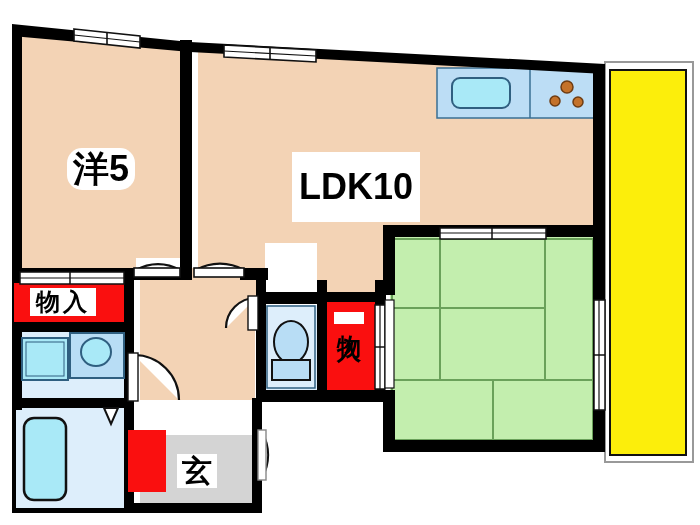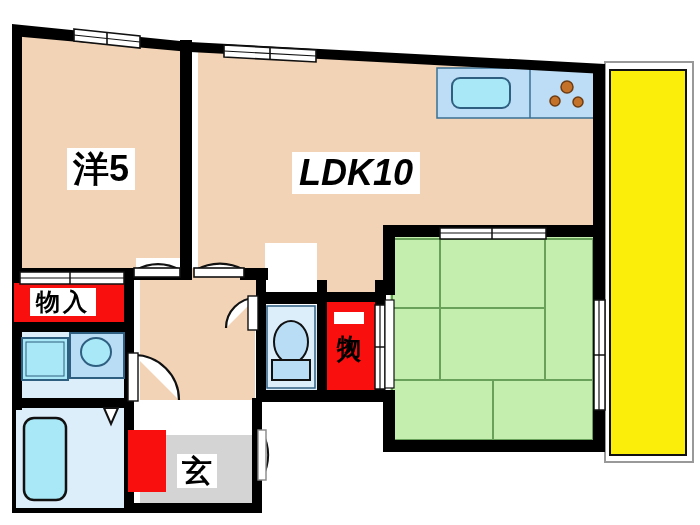--- a/index.html
+++ b/index.html
@@ -22,22 +22,22 @@
   }
   .room-label {
     position: absolute;
     background: #ffffff;
     color: #000000;
     font-weight: bold;
     line-height: 1;
     white-space: pre;
     text-align: center;
   }
-  .lbl-yo5   { font-size: 36px; padding: 3px 6px; }
-  .lbl-ldk   { font-size: 36px; padding: 3px 7px; font-style: italic; }
+  .lbl-yo5   { font-size: 36px; padding: 3px 6px; border-radius: 15px; }
+  .lbl-ldk   { font-size: 36px; padding: 17px 7px; }
   .lbl-wa6   { font-size: 36px; padding: 3px 6px; }
   .lbl-gen   { font-size: 30px; padding: 2px 5px; }
   .lbl-mono-h{ font-size: 24px; padding: 2px 6px; letter-spacing: 3px; }
   .lbl-mono-v{ font-size: 24px; padding: 4px 3px; writing-mode: vertical-rl; text-orientation: upright; letter-spacing: 2px; }
 </style>
 </head>
 <body>
 
 <div id="plan-root">
 

